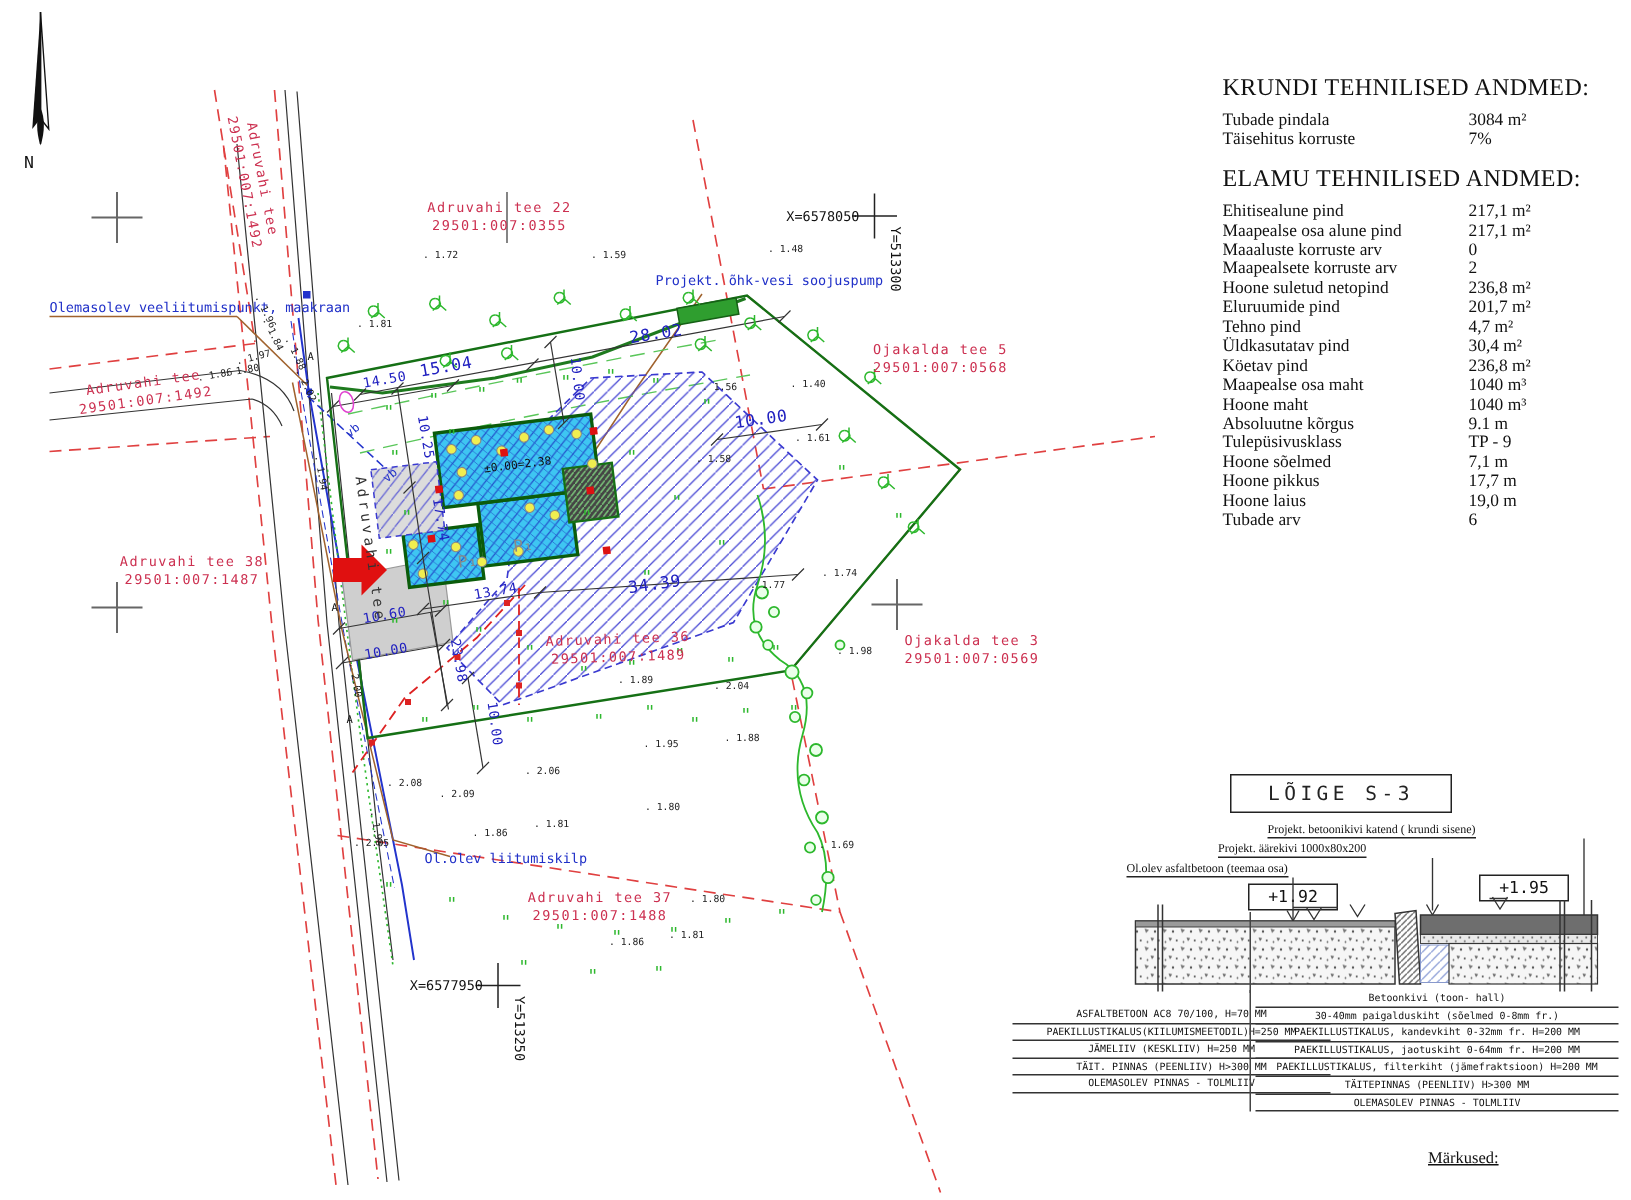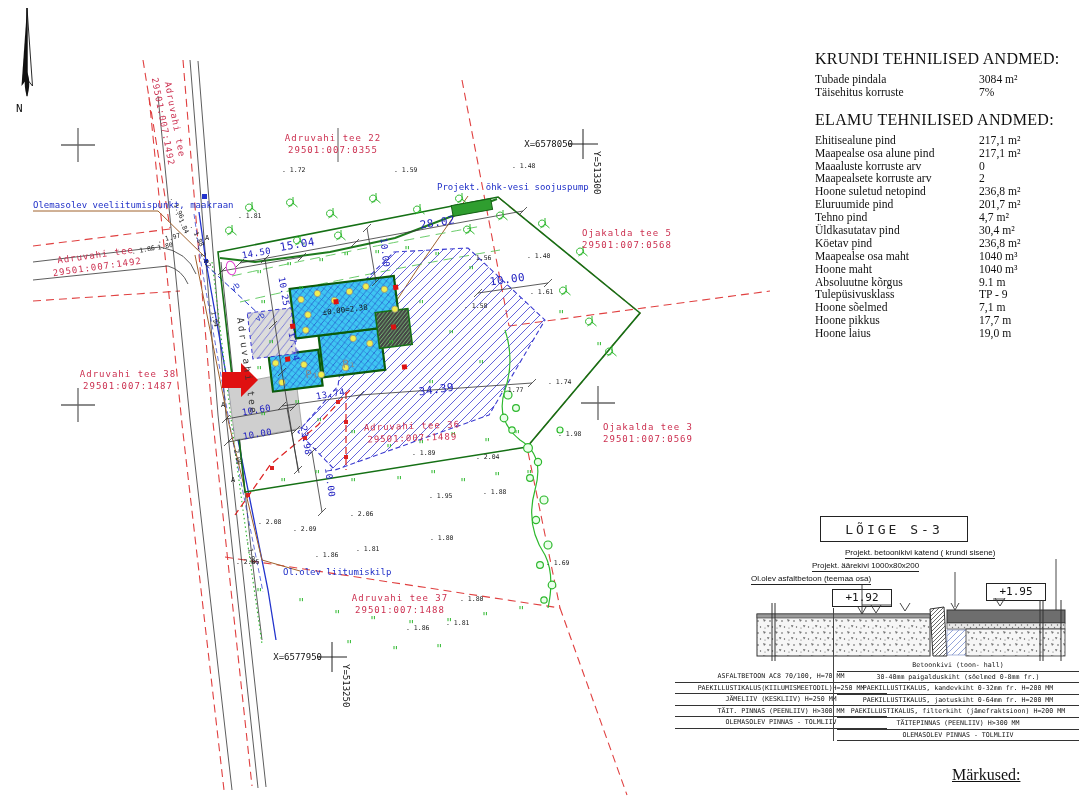--- a/index.html
+++ b/index.html
@@ -10,30 +10,30 @@
   .tech{position:absolute;left:815px;top:50px;width:270px;color:#111;}
   .t-title{font-size:16px;letter-spacing:.3px;margin-bottom:0;}
   .trows{margin-top:6px;}
   .trow{position:relative;height:12.9px;font-size:11.6px;line-height:12.9px;white-space:nowrap;}
   .trow .val{position:absolute;left:136px;top:0;margin-left:28px;}
   .t2{margin-top:11px;}
   
   .sec-title-box{position:absolute;left:820px;top:516px;width:146px;height:24px;border:1.2px solid #222;
      display:flex;align-items:center;justify-content:center;
      font-family:"DejaVu Sans Mono",monospace;font-size:13px;letter-spacing:3px;color:#222;}
-  .sec-label{position:absolute;font-family:Liberation Sans, sans-serif;font-size:8px;color:#111;
+  .sec-label{position:absolute;font-family:Liberation Serif, serif;font-size:8px;color:#111;
      border-bottom:1px solid #222;white-space:nowrap;padding-bottom:1px;}
   .elev-box{position:absolute;width:58px;height:16px;border:1.1px solid #222;text-align:center;
      font-family:"DejaVu Sans Mono",monospace;font-size:11px;line-height:16px;color:#111;}
   
   .ltable{position:absolute;font-family:"DejaVu Sans Mono",monospace;font-size:6.6px;color:#111;text-align:center;}
   .ltable .lrow{border-bottom:1px solid #333;line-height:10.6px;height:10.6px;white-space:nowrap;overflow:hidden;}
   .rt{border-left:1px solid #444;padding-left:3px;}
   .vline{position:absolute;border-left:1px solid #444;}
-  .markused{position:absolute;left:952px;top:766px;font-size:16px;color:#111;text-decoration:underline;}
+  .markused{position:absolute;left:952px;top:766px;font-size:11px;color:#111;text-decoration:underline;}
 </style>
 </head>
 <body>
 
 <div class="canvas">
 
   <svg id="plan-svg" width="780" height="800" viewBox="0 0 780 800" style="position:absolute;left:0;top:0;">
     <defs>
       <pattern id="cyanH" width="7" height="7" patternUnits="userSpaceOnUse">
         <rect width="7" height="7" fill="#3ec6f2"></rect>
@@ -379,20 +379,21 @@
         <div class="trow"><span>Tehno pind</span><span class="val">4,7 m²</span></div>
         <div class="trow"><span>Üldkasutatav pind</span><span class="val">30,4 m²</span></div>
         <div class="trow"><span>Köetav pind</span><span class="val">236,8 m²</span></div>
         <div class="trow"><span>Maapealse osa maht</span><span class="val">1040 m³</span></div>
         <div class="trow"><span>Hoone maht</span><span class="val">1040 m³</span></div>
         <div class="trow"><span>Absoluutne kõrgus</span><span class="val">9.1 m</span></div>
         <div class="trow"><span>Tulepüsivusklass</span><span class="val">TP - 9</span></div>
         <div class="trow"><span>Hoone sõelmed</span><span class="val">7,1 m</span></div>
         <div class="trow"><span>Hoone pikkus</span><span class="val">17,7 m</span></div>
         <div class="trow"><span>Hoone laius</span><span class="val">19,0 m</span></div>
+        <div class="trow"><span>Tubade arv</span><span class="val">6</span></div>
       </div>
   </div>
 
   <div class="sec-title-box">
     <span>LÕIGE S-3</span>
   </div>
   <div class="sec-label" style="left:845px;top:548px;">Projekt. betoonikivi katend ( krundi sisene)</div>
   <div class="sec-label" style="left:812px;top:561px;">Projekt. äärekivi 1000x80x200</div>
   <div class="sec-label" style="left:751px;top:574px;">Ol.olev asfaltbetoon (teemaa osa)</div>
   <div class="elev-box" style="left:832px;top:589px;">+1.92</div>

